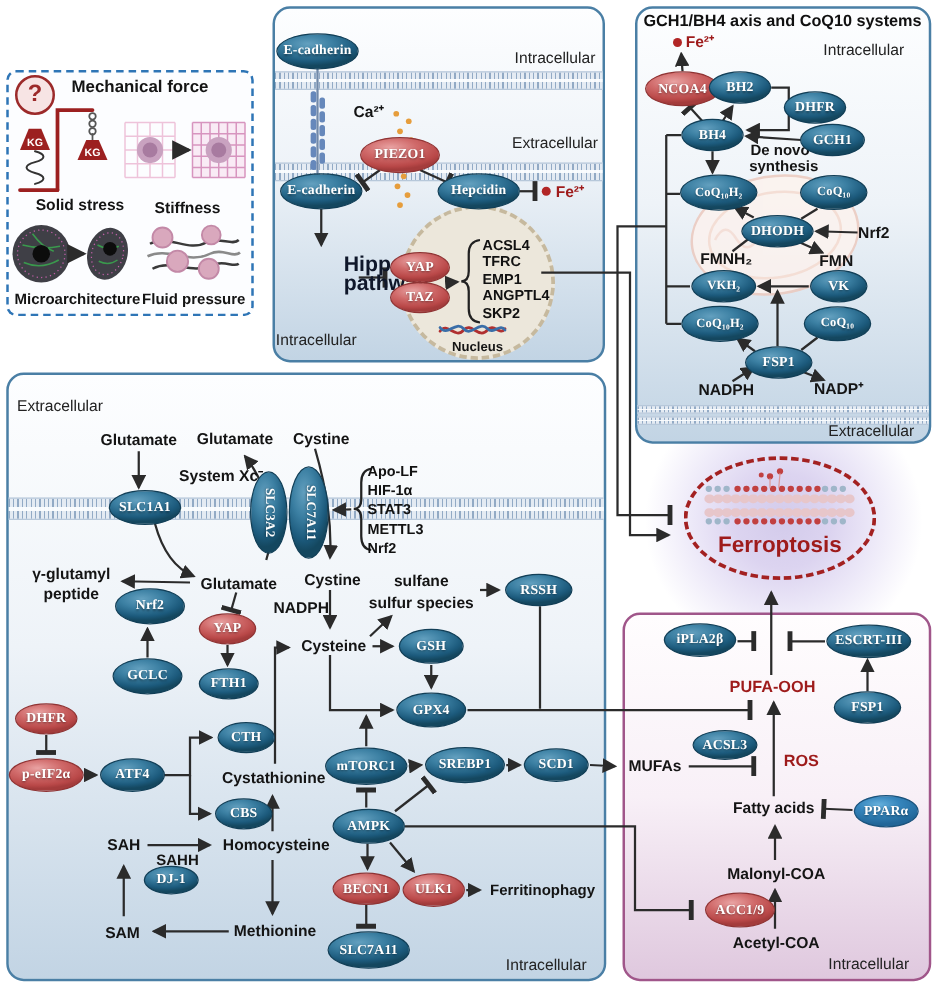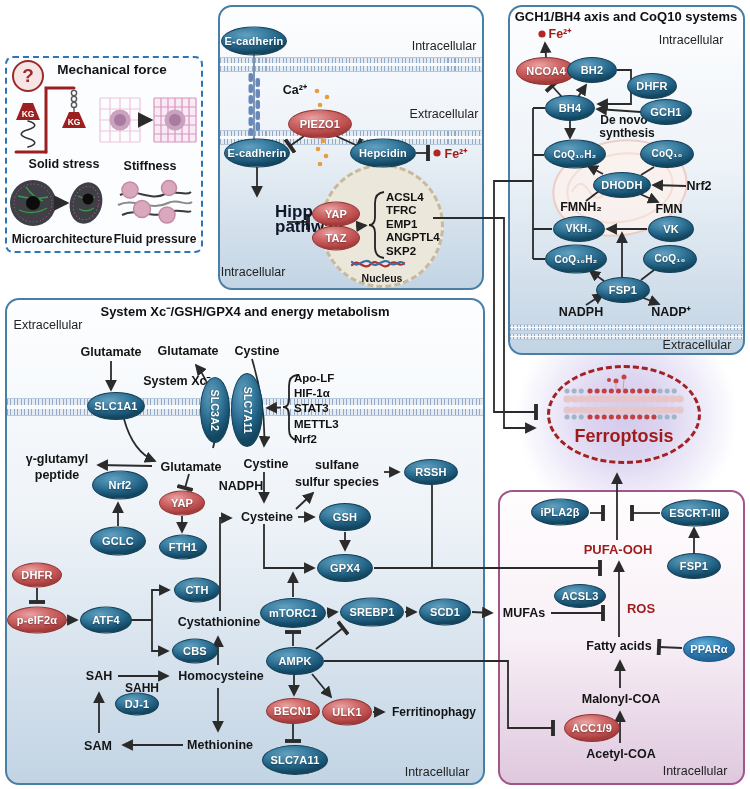--- a/index.html
+++ b/index.html
@@ -11,21 +11,21 @@
   #panel-lipid{border-color:#a0568a;background:linear-gradient(180deg,#fffdfe 0%,#f8f0f7 50%,#dfc8de 100%);}
   .panel-title{position:absolute;transform:translate(-50%,0);font-weight:bold;font-size:13px;color:#101010;
                white-space:nowrap;z-index:4;}
   .membrane{position:absolute;z-index:2;background-color:#e4ebf3;
     background-image:linear-gradient(180deg,rgba(255,255,255,0) 0 40%,rgba(251,253,255,.95) 40% 60%,rgba(255,255,255,0) 60% 100%),
       repeating-linear-gradient(90deg,#92aac5 0 1px,rgba(146,170,197,0) 1px 3.5px);
     border-top:1.5px solid #b7c8da;border-bottom:1.5px solid #b7c8da;}
   .node{position:absolute;transform:translate(-50%,-50%);border-radius:50%;color:#fff;font-weight:bold;
         display:flex;align-items:center;justify-content:center;text-align:center;font-size:11px;line-height:1;
         background:radial-gradient(ellipse 75% 65% at 38% 28%,#63a0bf 0%,#3b7fa2 42%,#1c5a7c 80%,#14475f 100%);
-        border:1px solid #123f57;z-index:5;text-shadow:0 1px 2px rgba(0,0,0,.45);letter-spacing:.2px;}
+        border:1px solid #123f57;z-index:5;text-shadow:0 1px 2px rgba(0,0,0,.45);letter-spacing:.2px;font-family:Liberation Serif, serif;}
   .node.red{background:radial-gradient(ellipse 75% 65% at 38% 28%,#e9a3a3 0%,#d06a6a 45%,#b94848 85%,#a43c3c 100%);border-color:#903434;}
   .node.blue{background:radial-gradient(ellipse 75% 65% at 38% 28%,#66b0dc 0%,#3585bc 45%,#216698 100%);border-color:#1b537c;}
   .node.fs10{font-size:10px;}
   .node.vert span{transform:rotate(90deg);display:block;white-space:nowrap;font-size:10.5px;}
   .lbl{position:absolute;transform:translate(-50%,-50%);font-weight:bold;font-size:12.5px;color:#141414;
        white-space:nowrap;z-index:4;}
   .lbl.n{font-weight:normal;font-size:12.5px;color:#222;}
   .lbl.red{color:#9e1b1b;}
   .lbl-left{position:absolute;font-weight:bold;font-size:17px;color:#0f172a;white-space:nowrap;z-index:4;line-height:15px;margin-left:32px;}
   .list{position:absolute;z-index:4;font-weight:bold;font-size:11.5px;color:#111;white-space:nowrap;}
@@ -346,21 +346,20 @@
   <div class="node fs10" style="left:576px;top:259px;width:60px;height:27px">
       <span>CoQ₁₀H₂</span>
     </div>
   <div class="node fs10" style="left:670px;top:259px;width:52px;height:26px">
       <span>CoQ₁₀</span>
     </div>
   <div class="node" style="left:623px;top:290px;width:52px;height:24px">
       <span>FSP1</span>
     </div>
 
-  <div class="panel-title" style="left:245px;top:302px;">System Xc⁻/GSH/GPX4 and energy metabolism</div>
   <div class="lbl n" style="left:48px;top:325px">Extracellular</div>
   <div class="lbl n" style="left:437px;top:772px">Intracellular</div>
   <div class="lbl" style="left:111px;top:352px">Glutamate</div>
   <div class="lbl" style="left:188px;top:351px">Glutamate</div>
   <div class="lbl" style="left:257px;top:351px">Cystine</div>
   <div class="lbl" style="left:177px;top:380px">System Xc⁻</div>
   <div class="lbl" style="left:191px;top:467px">Glutamate</div>
   <div class="lbl" style="left:57px;top:459px">γ-glutamyl</div>
   <div class="lbl" style="left:57px;top:475px">peptide</div>
   <div class="lbl" style="left:266px;top:464px">Cystine</div>

